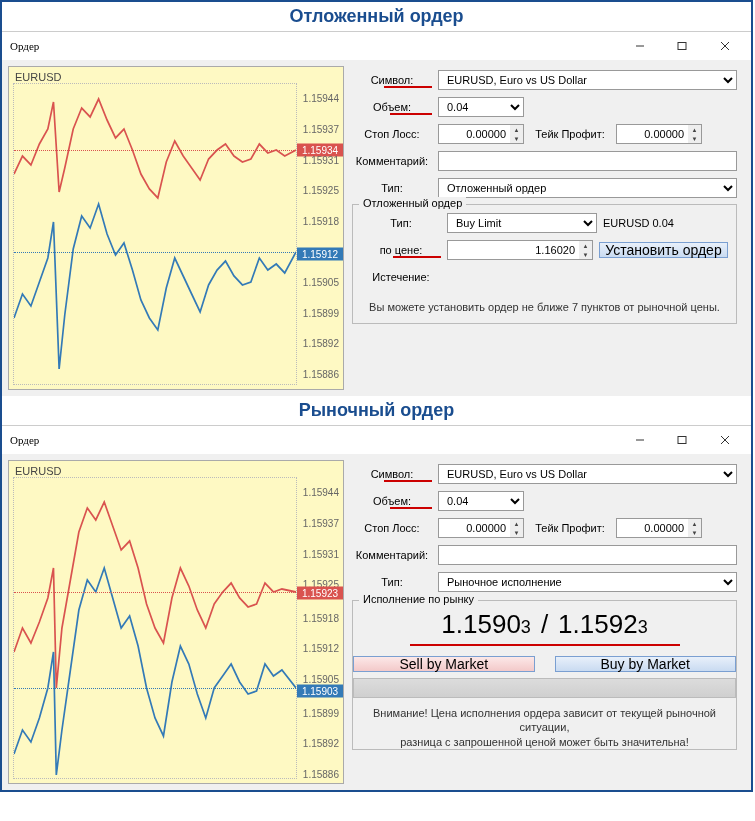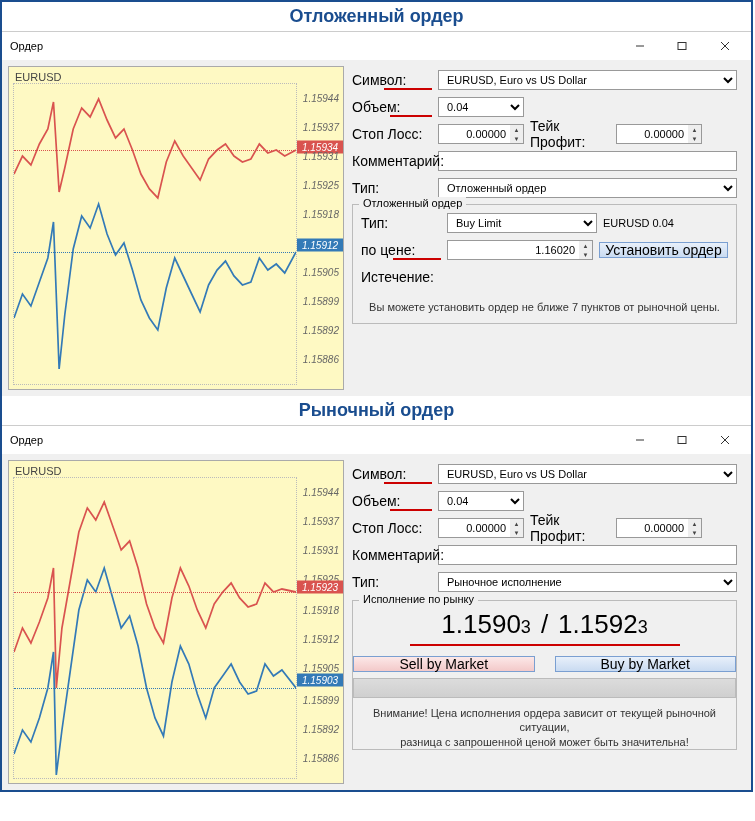--- a/index.html
+++ b/index.html
@@ -3,44 +3,44 @@
 <meta charset="utf-8">
 <style>
 * { box-sizing: border-box; margin: 0; padding: 0; }
 body { font-family: "Segoe UI", Tahoma, sans-serif; font-size: 11px; background: #fff; color: #000; }
 
 .container { border: 2px solid #1a4d8f; width: 753px; }
 .heading { color: #1a4d8f; font-weight: bold; font-size: 18px; text-align: center; padding: 4px 0; background: #fff; }
 
 .window { background: #fff; border-top: 1px solid #ccc; }
 .titlebar { display: flex; align-items: center; height: 28px; padding: 0 4px 0 8px; background: #fff; }
-.titlebar .title { flex: 1; font-size: 11px; }
+.titlebar .title { flex: 1; font-size: 11px; font-family: Liberation Serif, serif; }
 .titlebar .controls { display: flex; gap: 0; }
 .win-btn { width: 42px; height: 26px; display: flex; align-items: center; justify-content: center; font-family: "Segoe UI Symbol", sans-serif; font-size: 10px; color: #333; background: #fff; }
 .win-btn.close { width: 44px; }
 .win-btn svg { display: block; }
 
 .body { display: flex; padding: 6px; gap: 6px; background: #f0f0f0; }
 
 .chart-wrap { position: relative; width: 336px; height: 324px; background: #fef9c3; border: 1px solid #aaa; }
 .chart-symbol { position: absolute; top: 4px; left: 6px; font-size: 11px; color: #444; }
 .chart-area { position: absolute; top: 16px; left: 4px; right: 46px; bottom: 4px; border: 1px dotted #bbb; }
-.yaxis { position: absolute; top: 16px; right: 0; bottom: 16px; width: 46px; font-style: italic; }
+.yaxis { position: absolute; top: 16px; right: 0; bottom: 0; width: 46px; }
 .ytick { position: absolute; right: 4px; font-size: 10px; color: #666; transform: translateY(-50%); }
 .price-tag { position: absolute; right: 0; width: 46px; padding: 1px 3px; font-size: 10px; color: #fff; text-align: center; transform: translateY(-50%); }
 .price-tag.red { background: #d9534f; }
 .price-tag.blue { background: #337ab7; }
 .dotted-line { position: absolute; left: 0; height: 0; border-top: 1px dotted; }
 .dotted-line.red { border-color: #d9534f; }
 .dotted-line.blue { border-color: #337ab7; }
 svg.lines { position: absolute; top: 0; left: 0; width: 100%; height: 100%; }
 
 .form { flex: 1; padding: 2px 8px 8px 2px; background: #f0f0f0; }
 .row { display: flex; align-items: center; height: 24px; gap: 6px; margin-bottom: 3px; }
-.lbl { width: 80px; text-align: left; font-size: 14px; color: #000; position: relative; }
+.lbl { width: 80px; text-align: center; font-size: 11px; color: #000; position: relative; }
 .underline::after { content: ""; position: absolute; left: auto; right: 0; bottom: -2px; width: var(--uw, 45px); height: 2px; background: #c00; }
 .input, select { height: 20px; border: 1px solid #999; background: #fff; font-size: 11px; padding: 0 4px; }
 .input { text-align: right; }
 select { text-align: left; }
 .num-spin { display: flex; }
 .num-spin .input { border-right: none; }
 .spin { width: 14px; height: 20px; display: flex; flex-direction: column; border: 1px solid #999; border-left: none; background: #eee; }
 .spin div { flex: 1; display: flex; align-items: center; justify-content: center; font-size: 6px; line-height: 1; color: #444; }
 
 .fieldset { border: 1px solid #bbb; margin-top: 4px; padding: 6px 8px 10px; position: relative; }

